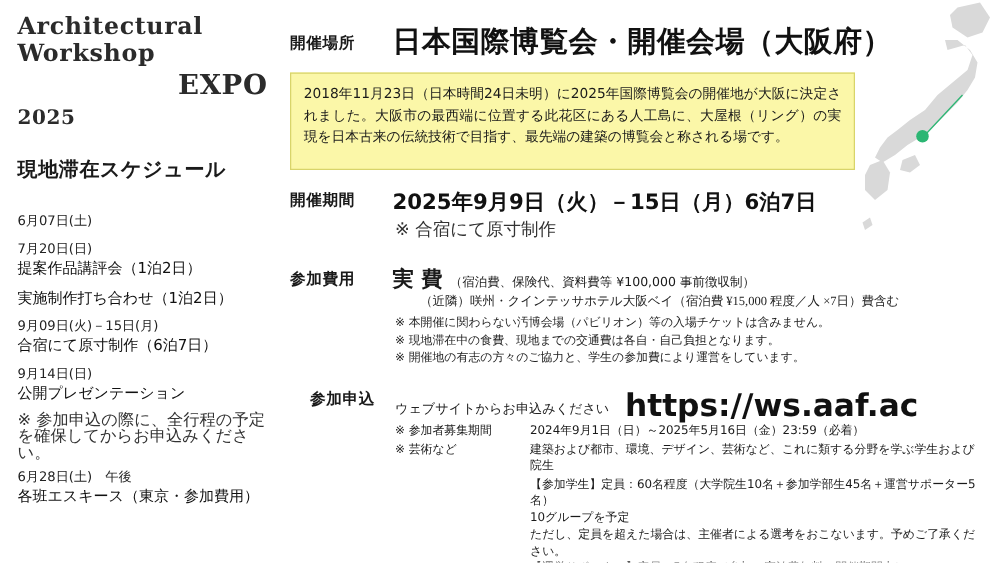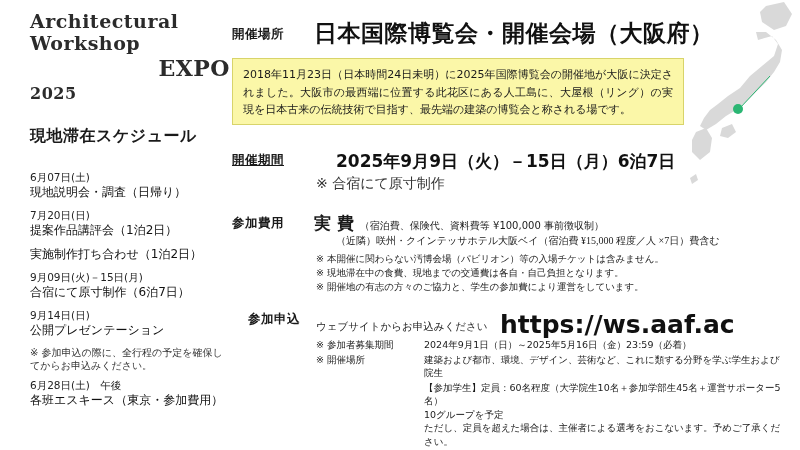--- a/index.html
+++ b/index.html
@@ -17,21 +17,21 @@
   }
   .page {
     position: relative;
     width: 800px;
     height: 450px;
   }
 
   
   .left-col {
     position: absolute;
-    left: 30px;
+    left: 14px;
     top: 10px;
     width: 200px;
   }
   .logo {
     font-family: "DejaVu Serif", "Liberation Serif", serif;
     font-weight: bold;
     color: #2b2b2b;
     letter-spacing: 0.5px;
   }
   .logo .l1 {
@@ -73,21 +73,21 @@
     font-size: 10.5px;
     line-height: 14px;
     color: #222;
   }
   .sched-name {
     font-size: 12px;
     line-height: 16px;
     color: #111;
   }
   .sched-note {
-    font-size: 10px;
+    font-size: 13px;
     line-height: 13px;
     color: #333;
     margin-top: 2px;
   }
 
   
   .labels-col {
     position: absolute;
     left: 232px;
     top: 0;
@@ -115,41 +115,40 @@
   }
 
   
   .callout {
     position: absolute;
     left: 0px;
     top: 58px;
     width: 452px;
     background: #fbf7a8;
     border: 1px solid #d8d46a;
-    padding: 7px 10px 5px 10px;
+    padding: 7px 10px 16px 10px;
     box-sizing: border-box;
   }
   .callout p {
     margin: 0;
     font-size: 11px;
     line-height: 17.5px;
     color: #1a1a1a;
     text-align: justify;
   }
 
   
   .period-value {
     position: absolute;
     left: 82px;
     top: 150px;
     font-size: 17px;
     font-weight: bold;
     color: #111;
     white-space: nowrap;
-    margin-left: 22px;
   }
   .period-note {
     position: absolute;
     left: 84px;
     top: 175px;
     font-size: 14px;
     color: #333;
   }
 
   
@@ -251,21 +250,20 @@
       <span class="l2">Workshop</span>
       <span class="l3">EXPO</span>
       <span class="l4">2025</span>
     </div>
 
     <div class="sched-title">現地滞在スケジュール</div>
 
     <div class="sched-list">
       <div class="sched-item">
         <div class="sched-date">6月07日(土)</div>
-        <div class="sched-name">現地説明会・調査（日帰り）</div>
       </div>
       <div class="sched-item">
         <div class="sched-date">7月20日(日)</div>
         <div class="sched-name">提案作品講評会（1泊2日）</div>
       </div>
       <div class="sched-item">
         <div class="sched-name">実施制作打ち合わせ（1泊2日）</div>
       </div>
       <div class="sched-item">
         <div class="sched-date">9月09日(火)－15日(月)</div>
@@ -286,21 +284,21 @@
 
   <div class="labels-col">
 
     <div class="row-label" style="left:0; top:26px;">開催場所</div>
     <div class="venue-title">日本国際博覧会・開催会場（大阪府）</div>
 
     <div class="callout">
       <p>2018年11月23日（日本時間24日未明）に2025年国際博覧会の開催地が大阪に決定されました。大阪市の最西端に位置する此花区にある人工島に、大屋根（リング）の実現を日本古来の伝統技術で目指す、最先端の建築の博覧会と称される場です。</p>
     </div>
 
-    <div class="row-label" style="left:0; top:152px;text-decoration:underline;">開催期間</div>
+    <div class="row-label" style="left:0; top:152px;">開催期間</div>
     <div class="period-value">2025年9月9日（火）－15日（月）6泊7日</div>
     <div class="period-note">※ 合宿にて原寸制作</div>
 
     <div class="row-label" style="left:0; top:215px;">参加費用</div>
     <div class="fee-main">
       <span>実 費</span>
       <span class="sub">（宿泊費、保険代、資料費等 ¥100,000 事前徴収制）</span>
     </div>
     <div class="fee-sub2">（近隣）咲州・クインテッサホテル大阪ベイ（宿泊費 ¥15,000 程度／人 ×7日）費含む</div>
     <div class="fee-notes">
@@ -312,21 +310,21 @@
     <div class="row-label" style="left:0; top:311px;margin-left:16px;">参加申込</div>
     <div class="app-line">ウェブサイトからお申込みください</div>
     <div class="app-url">https://ws.aaf.ac</div>
 
     <div class="app-table">
       <div class="app-row">
         <div class="k">※ 参加者募集期間</div>
         <div class="v">2024年9月1日（日）～2025年5月16日（金）23:59（必着）</div>
       </div>
       <div class="app-row">
-        <div class="k">※ 開催場所</div>
+        <div class="k">※ 芸術など</div>
         <div class="v">建築および都市、環境、デザイン、芸術など、これに類する分野を学ぶ学生および院生</div>
       </div>
       <div class="app-block">【参加学生】定員：60名程度（大学院生10名＋参加学部生45名＋運営サポーター5名）</div>
       <div class="app-block">10グループを予定</div>
       <div class="app-block">ただし、定員を超えた場合は、主催者による選考をおこないます。予めご了承ください。</div>
       <div class="app-block">【運営サポーター】定員：5名程度（参加・宿泊費無料　開催期間中）</div>
 
     </div>
   </div>
 

